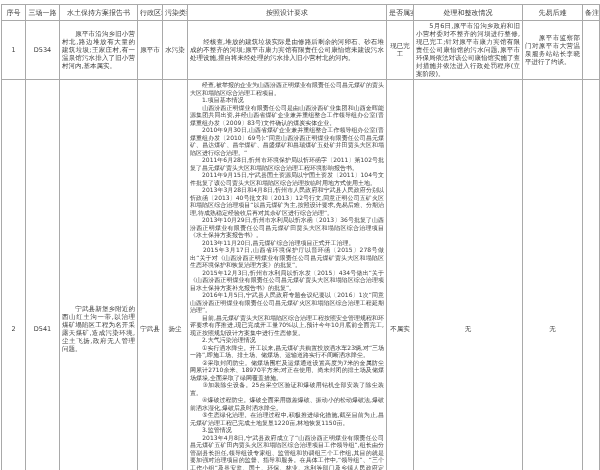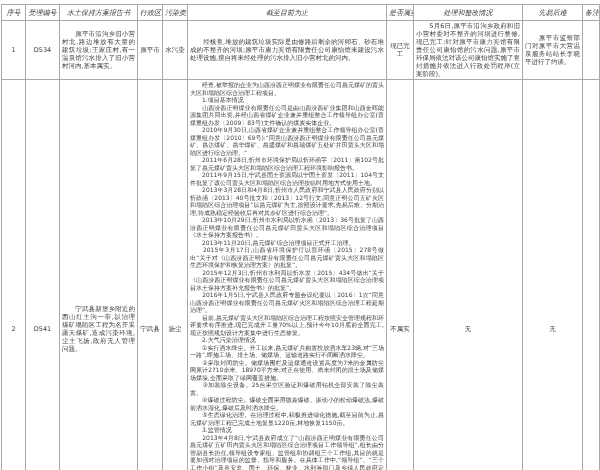--- a/index.html
+++ b/index.html
@@ -27,21 +27,20 @@
     vertical-align: middle;
     padding: 1px 2px;
     overflow: hidden;
   }
   th.hdr {
     font-size: 7px;
     height: 13px;
     text-align: center;
     white-space: nowrap;
     color: #3c3c3c;
-    font-style: italic;
   }
   td.c-center {
     text-align: center;
     font-size: 6.5px;
     line-height: 8px;
   }
   td.c-para {
     font-size: 6.5px;
     line-height: 8px;
     text-align: justify;
@@ -82,25 +81,25 @@
         <col class="w-type">
       <col class="w-inv">
         <col class="w-ver">
         <col class="w-hand">
         <col class="w-acc">
         <col class="w-rem">
     </colgroup>
     <thead>
       <tr>
         <th class="hdr">序号</th>
-        <th class="hdr">受理编号</th>
+        <th class="hdr">三场一路</th>
         <th class="hdr">水土保持方案报告书</th>
         <th class="hdr">行政区域</th>
         <th class="hdr">污染类型</th>
-        <th class="hdr">截至目前为止</th>
+        <th class="hdr">按照设计要求</th>
         <th class="hdr">是否属实</th>
         <th class="hdr">处理和整改情况</th>
         <th class="hdr">先易后难</th>
         <th class="hdr">备注</th>
       </tr>
     </thead>
     <tbody>
       <tr>
         <td class="c-center">1</td>
         <td class="c-center">D534</td>

